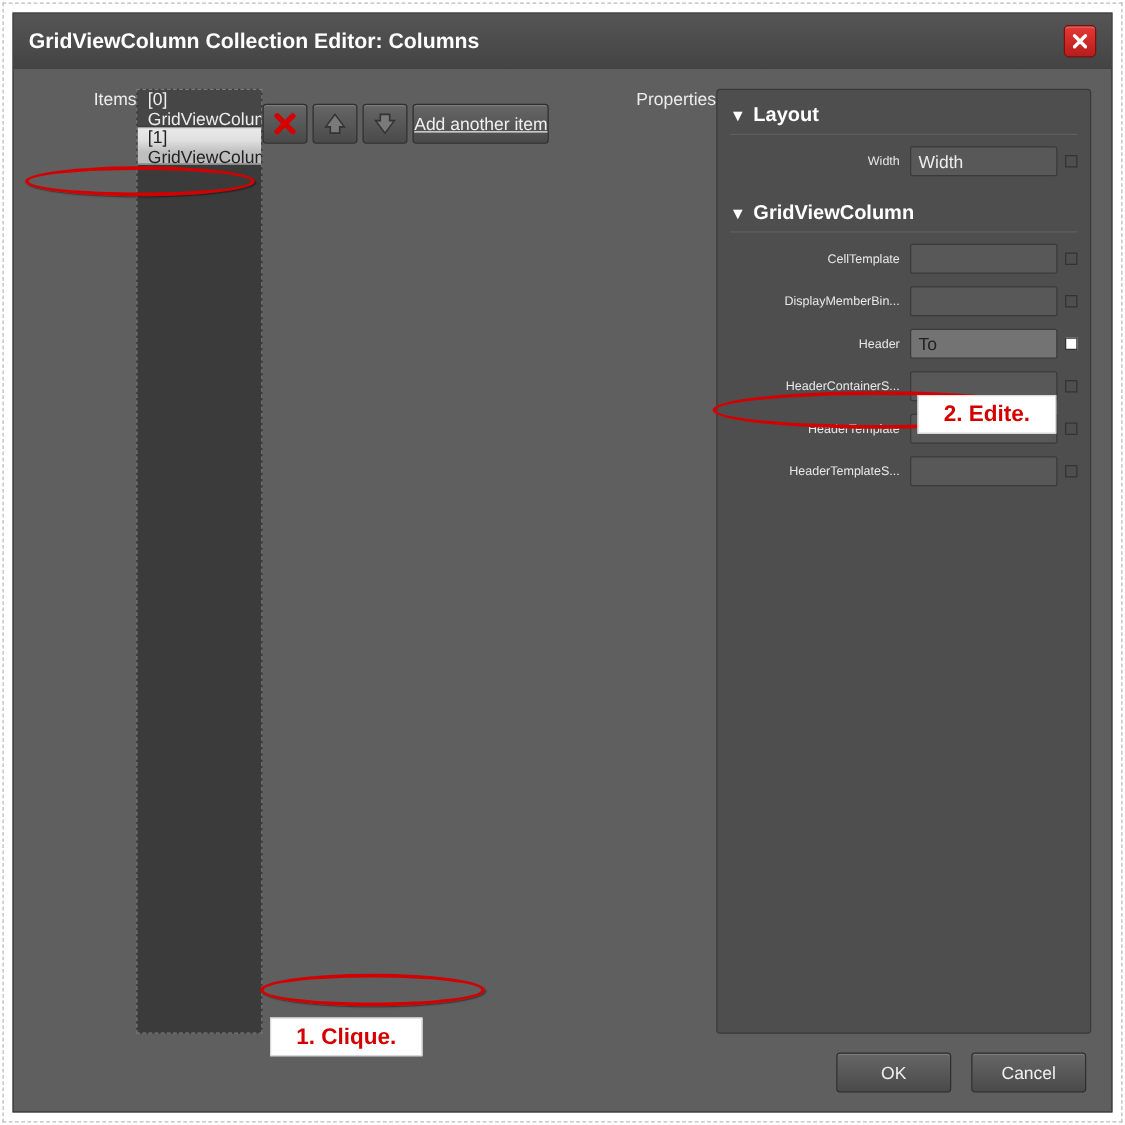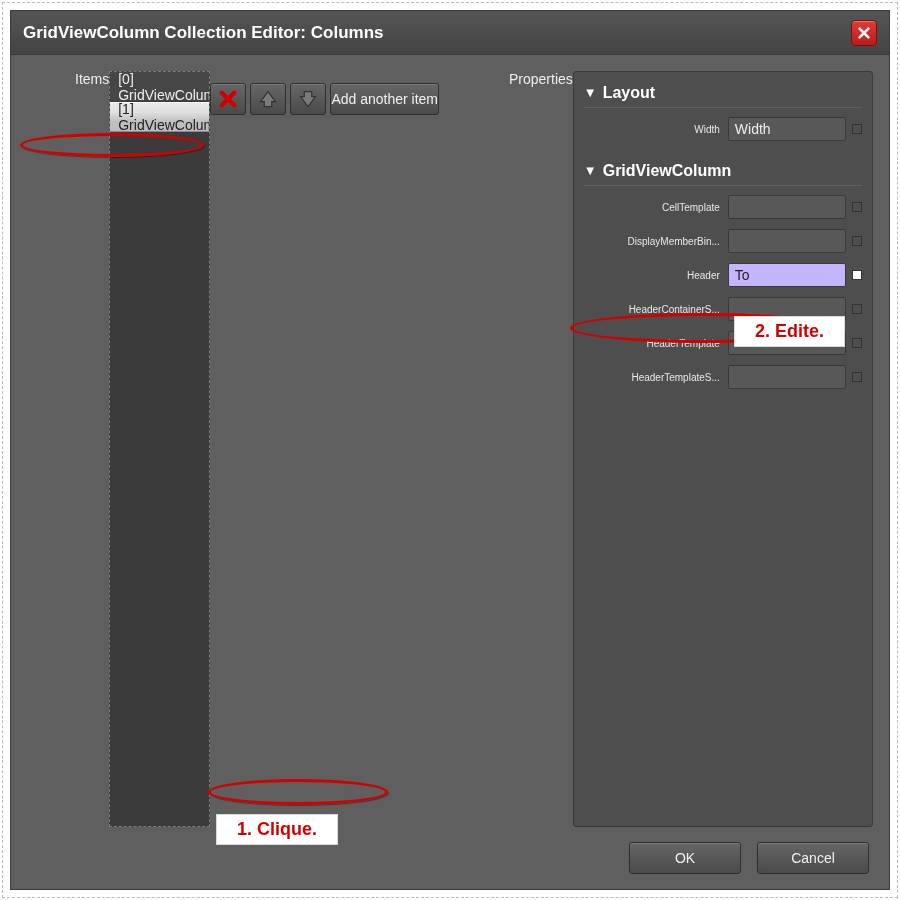--- a/index.html
+++ b/index.html
@@ -85,20 +85,21 @@
   .item-row.selected {
     background: linear-gradient(#e9e9e9,#e0e0e0,#bfbfbf,#bdbdbd);
     color: #222;
     border-top: 1px solid #fff;
     border-bottom: 1px solid #888;
   }
   .items-footer {
     display: flex;
     gap: 4px;
     margin-top: 12px;
+    text-decoration: underline;
   }
   .toolbtn {
     height: 32px;
     background: linear-gradient(#666,#4a4a4a);
     border: 1px solid #2f2f2f;
     border-radius: 3px;
     box-shadow: inset 0 1px 0 rgba(255,255,255,.15);
     display: flex; align-items: center; justify-content: center;
     color: #f0f0f0;
   }
@@ -142,38 +143,38 @@
     flex: 1;
     height: 24px;
     background: #585858;
     border: 1px solid #3a3a3a;
     border-radius: 2px;
     padding: 0 6px;
     color: #ededed;
     display: flex; align-items: center;
     font-size: 14px;
   }
-  .prop-input.white { background: #c4b5fd; color: #222; }
+  .prop-input.white { background: #737373; color: #222; }
   .prop-marker {
     width: 10px; height:10px;
     margin-left: 6px;
     border: 1px solid #333;
     background: #4e4e4e;
   }
   .prop-marker.filled { background: #fff; }
 
   .footer {
     height: 62px;
     display: flex;
     align-items: center;
     justify-content: flex-end;
     padding: 0 20px;
     gap: 16px;
   }
-  .footer .toolbtn { width: 112px; }
+  .footer .toolbtn { width: 92px; }
 
   
   .anno-ellipse {
     position: absolute;
     border: 3px solid #d40000;
     border-radius: 50%;
     pointer-events: none;
   }
   .anno-ellipse.shadow{ box-shadow: 1px 1px 1px rgba(0,0,0,.4); }
   .anno-label {

